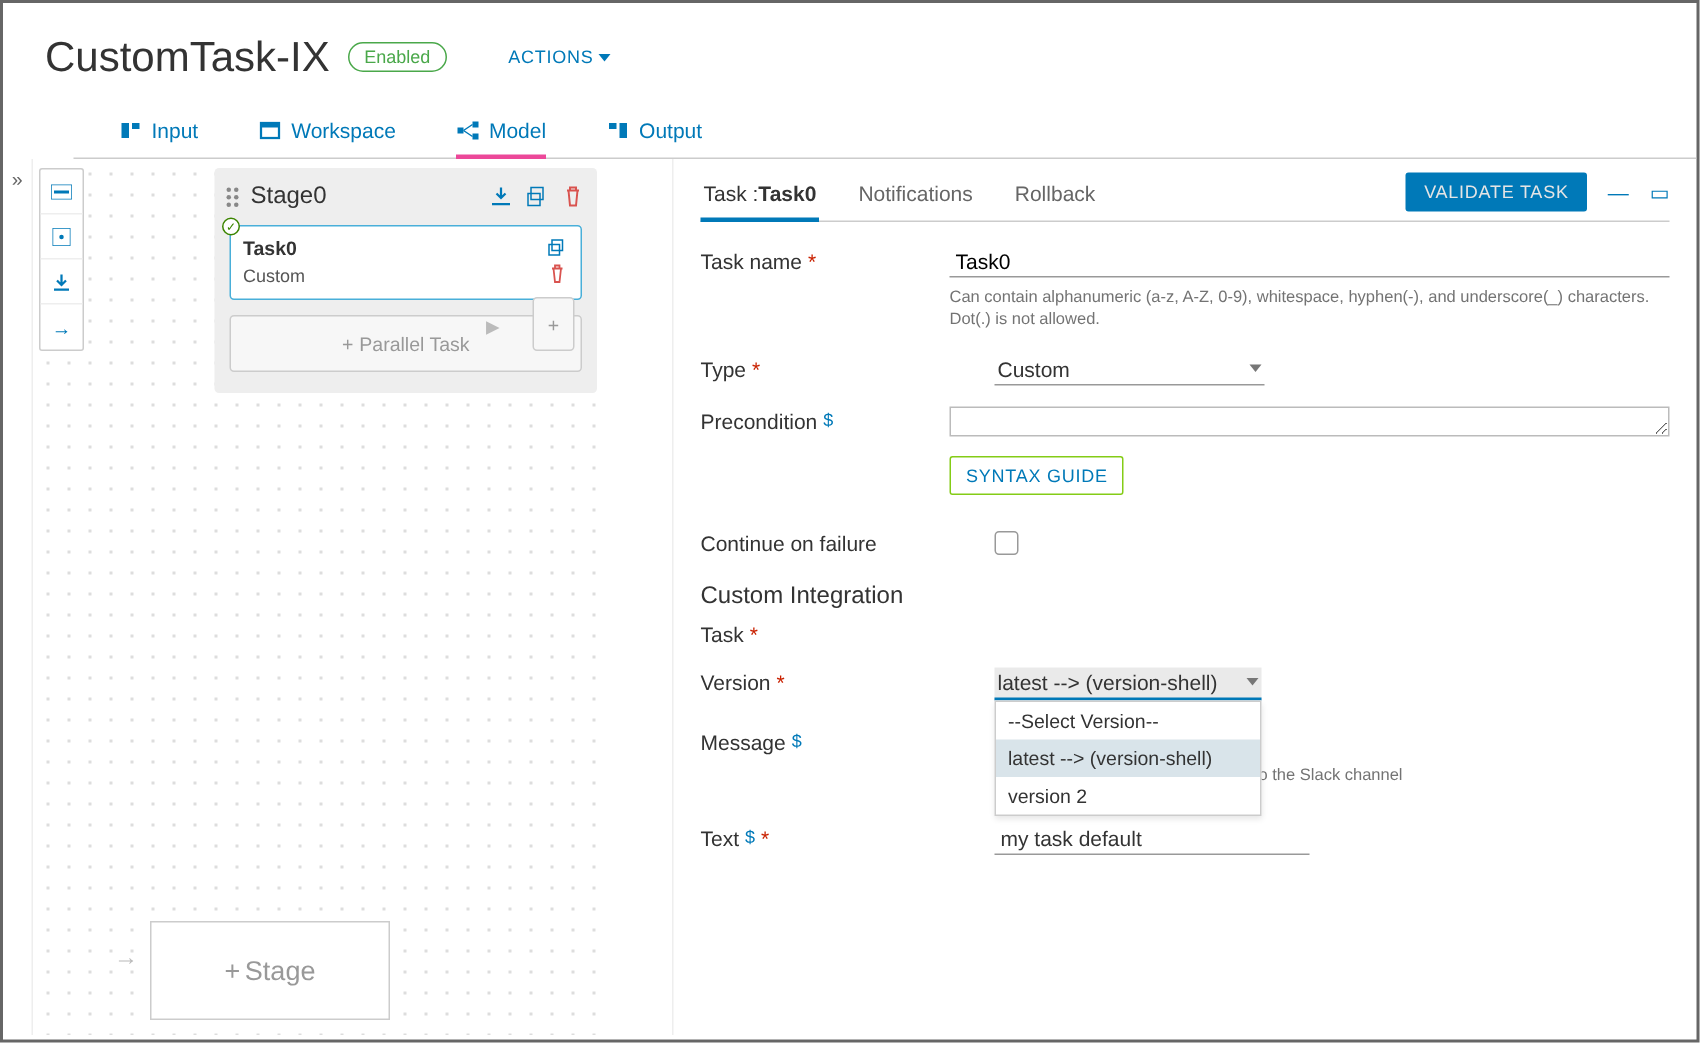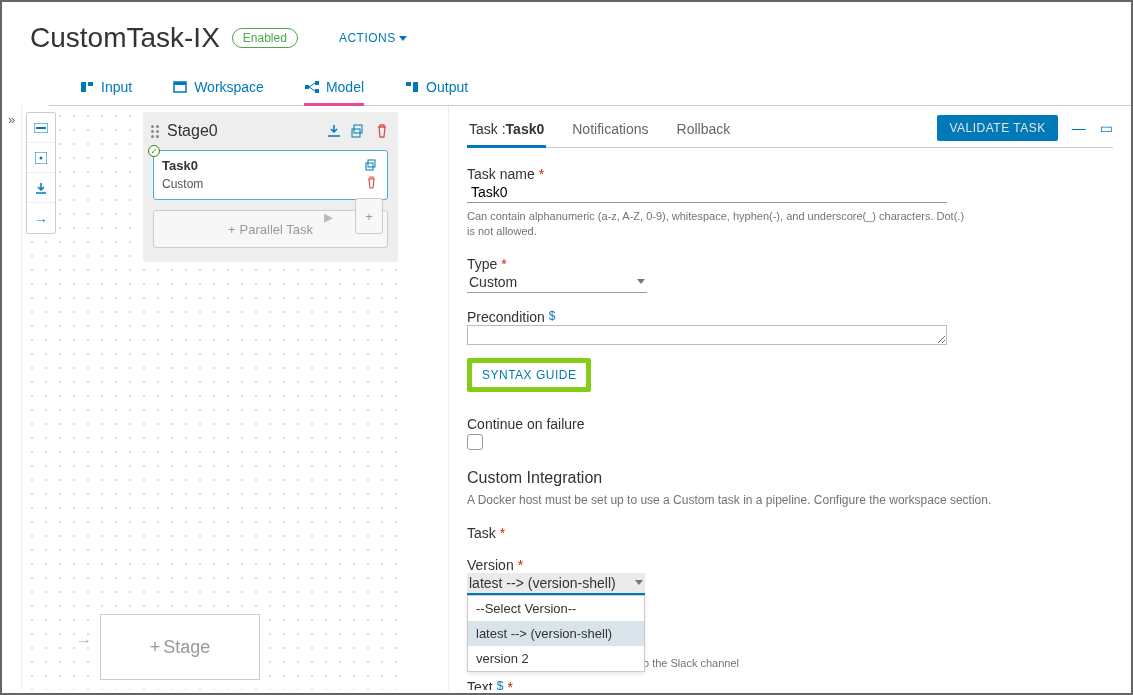--- a/index.html
+++ b/index.html
@@ -274,21 +274,20 @@
   font-size: 12px;
   letter-spacing: 0.5px;
   border-radius: 2px;
   cursor: pointer;
   margin-bottom:6px;
 }
 .win-ic { margin-left: 14px; color:#0079b8; cursor:pointer; font-size:14px; margin-bottom:6px;}
 .form-row {
   display: flex;
   margin-bottom: 14px;
-  flex-direction: column;
 }
 .form-label {
   width: 196px;
   font-size: 14px;
   color: #333;
   padding-top: 2px;
   display:flex;align-items:flex-start;gap:4px;
 }
 .req-star { color: #c92100; }
 .var-dollar { color: #0079b8; font-size:12px; }
@@ -328,21 +327,21 @@
   width: 480px;
   height: 20px;
   resize: both;
   overflow:auto;
   font-family: inherit;
   font-size:13px;
   padding:2px;
 }
 .syntax-btn {
   margin-top: 10px;
-  border: 5px solid #84cc16;
+  border: 1px solid #84cc16;
   color: #0079b8;
   background: #fff;
   padding: 5px 10px;
   font-size: 12px;
   letter-spacing: 0.5px;
   border-radius: 2px;
   cursor: pointer;
 }
 .checkbox {
   width: 16px; height: 16px;
@@ -587,21 +586,20 @@
     </div>
 
     <div class="form-row" style="margin-top:22px">
       <div class="form-label">
           <span>Continue on failure</span>
         </div>
       <div class="form-field"><span class="checkbox"></span></div>
     </div>
 
     <div class="section-heading">Custom Integration</div>
-    <div class="section-sub">A Docker host must be set up to use a Custom task in a pipeline. Configure the workspace section.</div>
 
     <div class="form-row">
       <div class="form-label">
           <span>Task</span>
           <span class="req-star">*</span>
         </div>
     </div>
 
     <div class="form-row">
       <div class="form-label">

